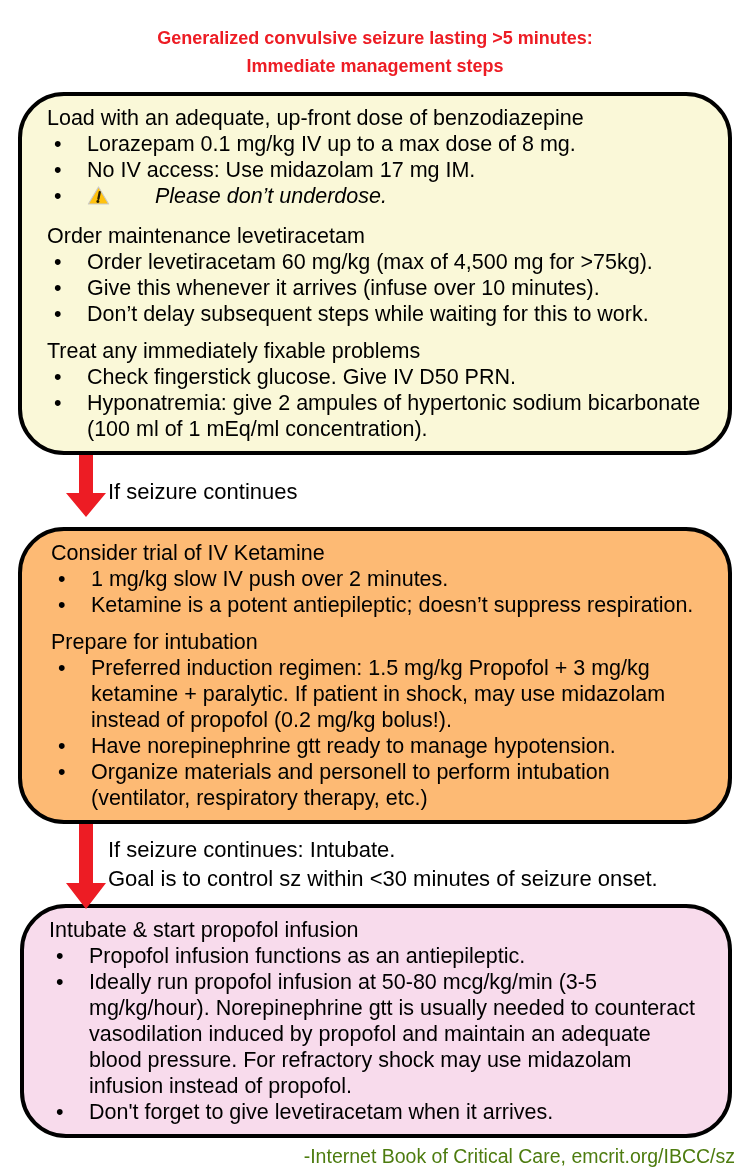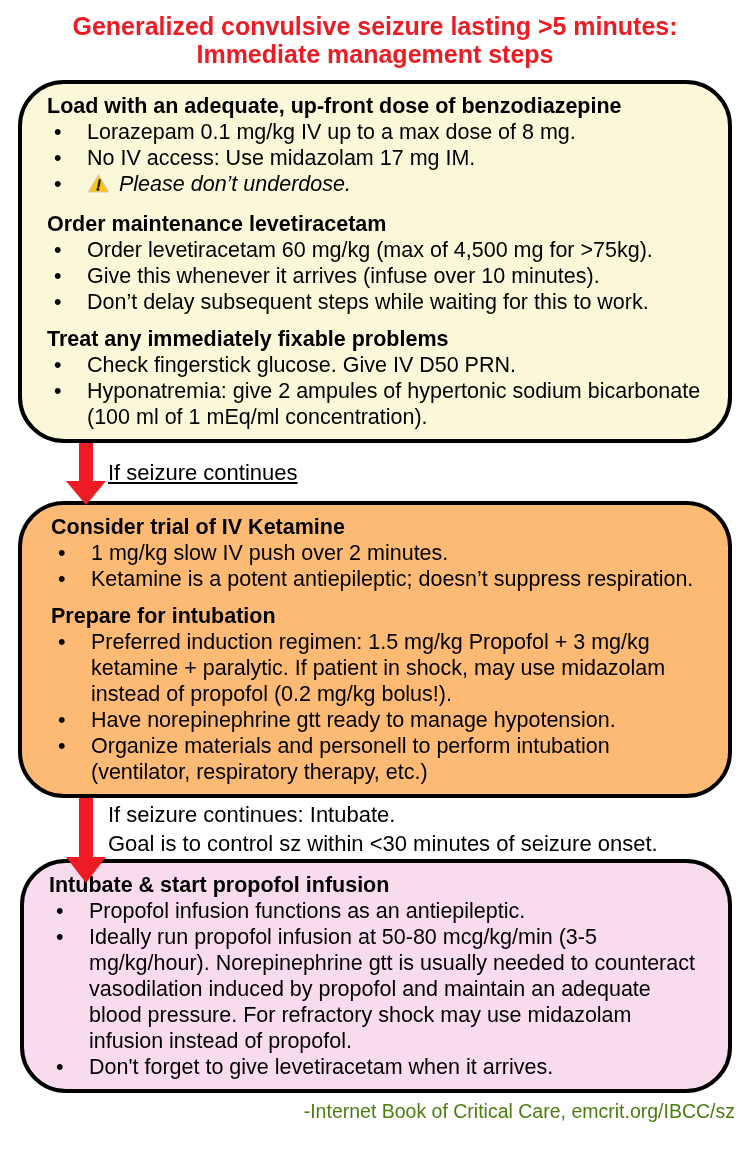--- a/index.html
+++ b/index.html
@@ -1,38 +1,38 @@
 <!DOCTYPE html>
 <html><head>
 <meta charset="utf-8">
 <style>
   * { margin:0; padding:0; box-sizing:border-box; }
   html,body { background:#ffffff; }
   body { font-family:"Liberation Sans", sans-serif; color:#000; }
   .page { position:relative; width:750px; height:1169px; background:#fff; overflow:hidden; }
 
-  .title { text-align:center; color:#ED1C24; font-weight:bold; font-size:25px; line-height:28px; padding-top:12px; }
+  .title { text-align:center; color:#ED1C24; font-weight:bold; font-size:18px; line-height:28px; padding-top:24px; }
 
   .box { margin:0 18px; border:4px solid #000; border-radius:46px; padding:9px 22px 9px 25px; font-size:21.5px; line-height:26px; }
   .box-step1 { background:#FAF8D8; margin-top:12px; }
   .box-step2 { background:#fdba74;padding-left:29px; }
   .box-step3 { background:#F8DBEC;margin-left:20px; }
   .section + .section { margin-top:11px; }
-  .heading { font-weight:bold; }
+  .heading { font-weight:normal; }
   ul.bullets { list-style:none; }
   li.bullet { display:flex; padding-left:7px; }
   li.bullet .dot { width:33px; flex-shrink:0; }
   li.bullet .btext { flex:1; max-width:620px; }
-  .italic-note { font-style:italic; }
+  .italic-note { font-style:italic;margin-left:36px; }
 
   .warn-icon { display:inline-block; margin-right:9px; vertical-align:-3px; }
 
   .connector { position:relative; display:flex; align-items:center; padding-left:108px; }
-  .connector-1 { height:58px;text-decoration:underline; }
-  .connector-2 { height:61px; }
+  .connector-1 { height:72px; }
+  .connector-2 { height:80px; }
   .arrow-svg { position:absolute; left:66px; top:0; }
   .connector-label { font-size:22px; line-height:29px; }
 
   .attribution { text-align:right; padding:7px 15px 0 0; color:#4d7c0f; font-size:19.5px; }
 </style>
 </head>
 <body>
 
 <div class="page">
 

